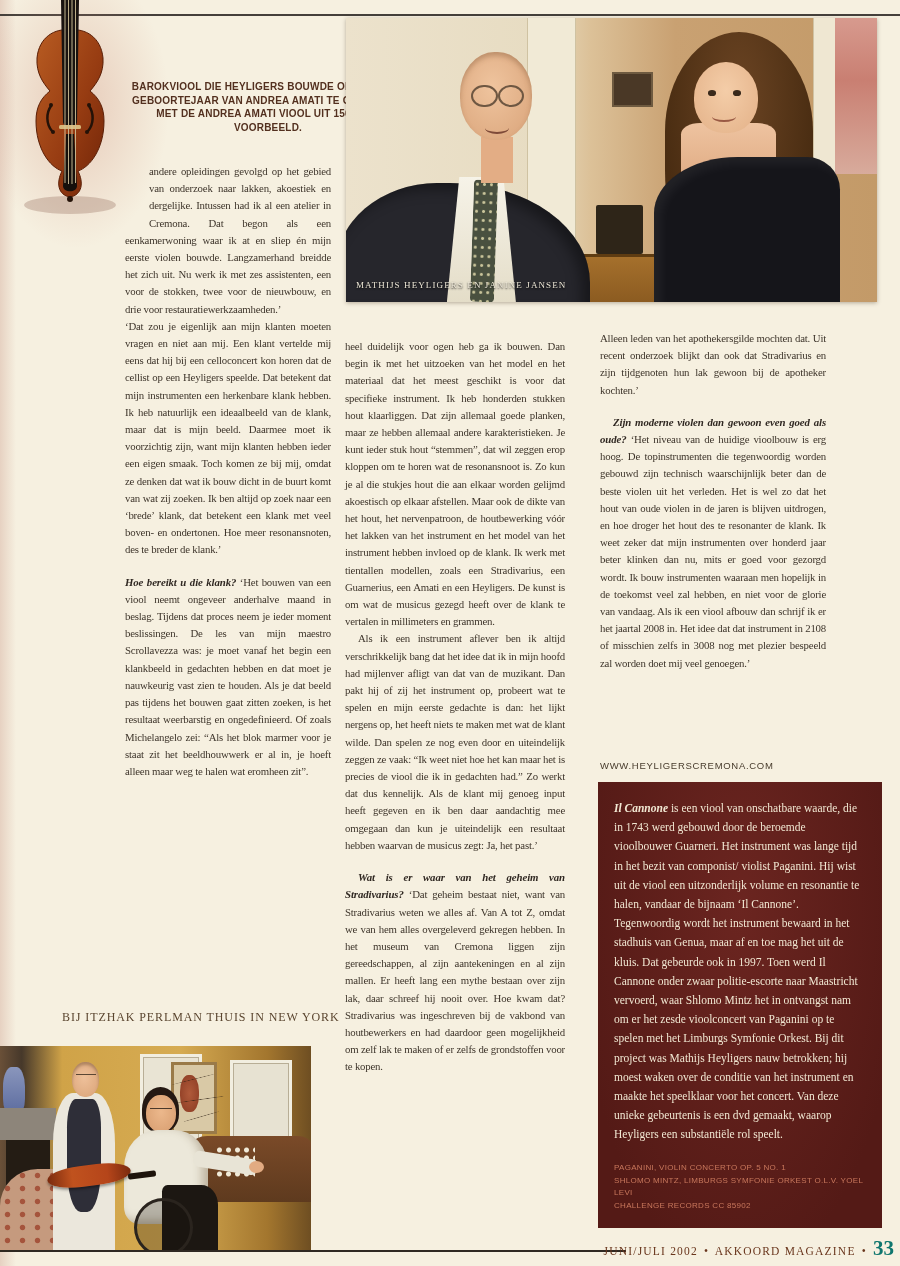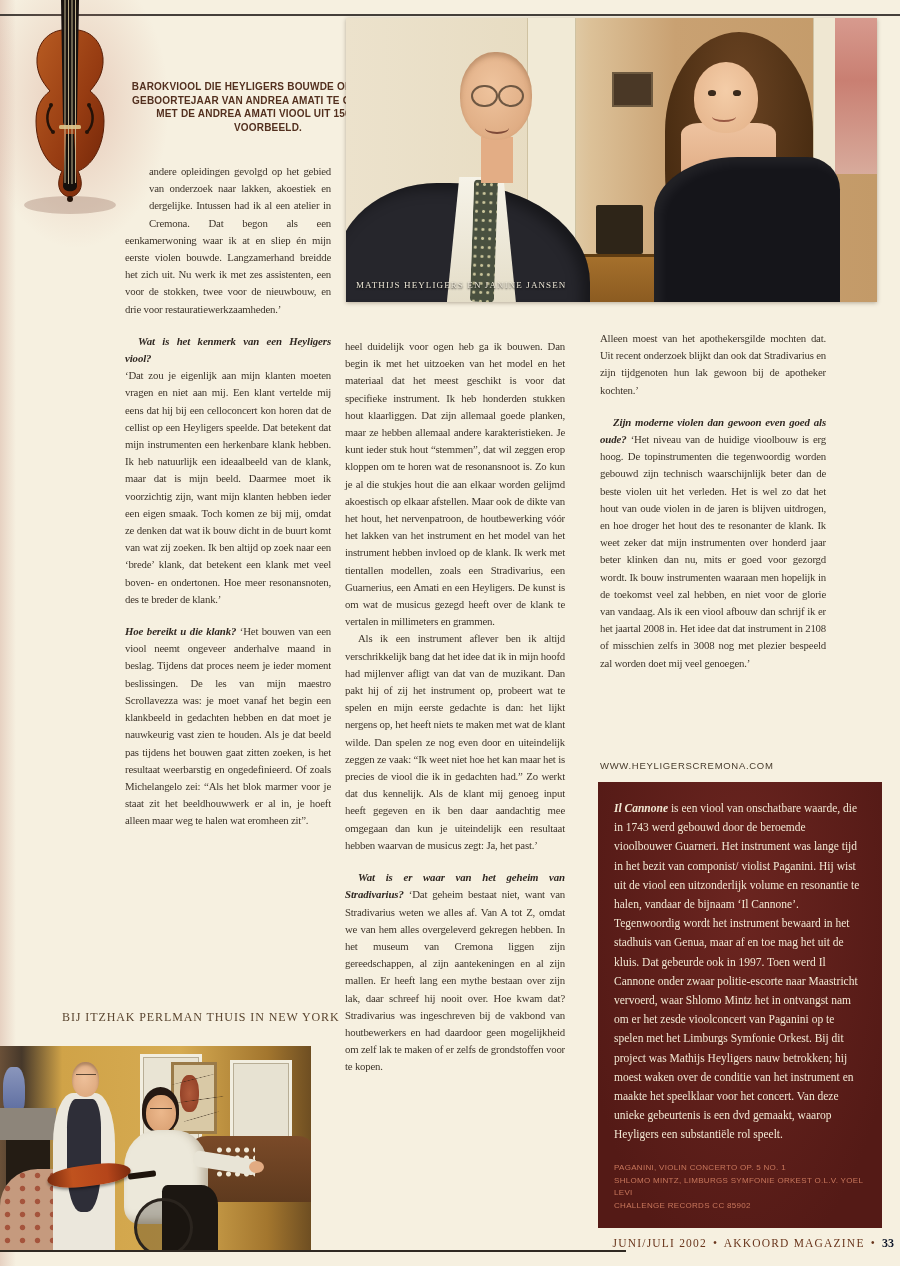--- a/index.html
+++ b/index.html
@@ -141,21 +141,21 @@
         padding:17px 16px;background:radial-gradient(ellipse at 50% 28%,#6b2520,#541a16 82%);
         color:#f1e7d2;font-size:11.5px;line-height:19.2px;}
   .box .lead{font-weight:bold;font-style:italic;text-align:center;}
   .box-credits{position:absolute;left:16px;right:14px;bottom:16px;
         font-family:"Liberation Sans",sans-serif;font-size:8px;line-height:12.5px;
         letter-spacing:.3px;color:#c8775c;}
 
   
   .footer{position:absolute;left:560px;top:1236px;width:334px;text-align:right;
         font-size:11.5px;letter-spacing:1.2px;color:#69351c;}
-  .footer .pageno{font-size:12px;font-weight:bold;letter-spacing:0;color:#0f172a;}
+  .footer .pageno{font-size:21px;font-weight:bold;letter-spacing:0;color:#0f766e;}
   .footer .bullet{padding:0 2px;}
 </style>
 </head>
 <body>
 
 <div class="page">
 
   <div class="left-shadow"></div>
   <div class="rule-top"></div>
 
@@ -208,33 +208,32 @@
     <div class="pm-woman-face"></div>
     <span class="pm-eye l"></span>
     <span class="pm-eye r"></span>
     <span class="pm-wsmile"></span>
     <div class="pm-woman-top"></div>
     <div class="pm-caption">MATHIJS HEYLIGERS EN JANINE JANSEN</div>
   </div>
 
   <div class="col col1">
     <p class="para"><span class="wrap-spacer"></span><span>andere opleidingen gevolgd op het gebied van onderzoek naar lakken, akoestiek en dergelijke. Intussen had ik al een atelier in Cremona. Dat begon als een eenkamerwoning waar ik at en sliep én mijn eerste violen bouwde. Langzamerhand breidde het zich uit. Nu werk ik met zes assistenten, een voor de stokken, twee voor de nieuwbouw, en drie voor restauratiewerkzaamheden.’</span></p>
-    <p class="para gap indent"><b class="qlead">Wat is het kenmerk van een Heyligers viool?</b></p>
     <p class="para">‘Dat zou je eigenlijk aan mijn klanten moeten vragen en niet aan mij. Een klant vertelde mij eens dat hij bij een celloconcert kon horen dat de cellist op een Heyligers speelde. Dat betekent dat mijn instrumenten een herkenbare klank hebben. Ik heb natuurlijk een ideaalbeeld van de klank, maar dat is mijn beeld. Daarmee moet ik voorzichtig zijn, want mijn klanten hebben ieder een eigen smaak. Toch komen ze bij mij, omdat ze denken dat wat ik bouw dicht in de buurt komt van wat zij zoeken. Ik ben altijd op zoek naar een ‘brede’ klank, dat betekent een klank met veel boven- en ondertonen. Hoe meer resonansnoten, des te breder de klank.’</p>
     <p class="para gap"><b class="qlead">Hoe bereikt u die klank?</b> <span>‘Het bouwen van een viool neemt ongeveer anderhalve maand in beslag. Tijdens dat proces neem je ieder moment beslissingen. De les van mijn maestro Scrollavezza was: je moet vanaf het begin een klankbeeld in gedachten hebben en dat moet je nauwkeurig vast zien te houden. Als je dat beeld pas tijdens het bouwen gaat zitten zoeken, is het resultaat weerbarstig en ongedefinieerd. Of zoals Michelangelo zei: “Als het blok marmer voor je staat zit het beeldhouwwerk er al in, je hoeft alleen maar weg te halen wat eromheen zit”.</span></p>
   </div>
 
   <div class="col col2">
     <p class="para">heel duidelijk voor ogen heb ga ik bouwen. Dan begin ik met het uitzoeken van het model en het materiaal dat het meest geschikt is voor dat specifieke instrument. Ik heb honderden stukken hout klaarliggen. Dat zijn allemaal goede planken, maar ze hebben allemaal andere karakteristieken. Je kunt ieder stuk hout “stemmen”, dat wil zeggen erop kloppen om te horen wat de resonansnoot is. Zo kun je al die stukjes hout die aan elkaar worden gelijmd akoestisch op elkaar afstellen. Maar ook de dikte van het hout, het nervenpatroon, de houtbewerking vóór het lakken van het instrument en het model van het instrument hebben invloed op de klank. Ik werk met tientallen modellen, zoals een Stradivarius, een Guarnerius, een Amati en een Heyligers. De kunst is om wat de musicus gezegd heeft over de klank te vertalen in millimeters en grammen.</p>
     <p class="para indent">Als ik een instrument aflever ben ik altijd verschrikkelijk bang dat het idee dat ik in mijn hoofd had mijlenver afligt van dat van de muzikant. Dan pakt hij of zij het instrument op, probeert wat te spelen en mijn eerste gedachte is dan: het lijkt nergens op, het heeft niets te maken met wat de klant wilde. Dan spelen ze nog even door en uiteindelijk zeggen ze vaak: “Ik weet niet hoe het kan maar het is precies de viool die ik in gedachten had.” Zo werkt dat dus kennelijk. Als de klant mij genoeg input heeft gegeven en ik ben daar aandachtig mee omgegaan dan kun je uiteindelijk een resultaat hebben waarvan de musicus zegt: Ja, het past.’</p>
     <p class="para gap indent"><b class="qlead">Wat is er waar van het geheim van Stradivarius?</b> <span>‘Dat geheim bestaat niet, want van Stradivarius weten we alles af. Van A tot Z, omdat we van hem alles overgeleverd gekregen hebben. In het museum van Cremona liggen zijn gereedschappen, al zijn aantekeningen en al zijn mallen. Er heeft lang een mythe bestaan over zijn lak, daar schreef hij nooit over. Hoe kwam dat? Stradivarius was ingeschreven bij de vakbond van houtbewerkers en had daardoor geen mogelijkheid om zelf lak te maken of er zelfs de grondstoffen voor te kopen.</span></p>
   </div>
 
   <div class="col col3">
-    <p class="para">Alleen moest van het apothekersgilde mochten dat. Uit recent onderzoek blijkt dan ook dat Stradivarius en zijn tijdgenoten hun lak gewoon bij de apotheker kochten.’</p>
+    <p class="para">Alleen leden van het apothekersgilde mochten dat. Uit recent onderzoek blijkt dan ook dat Stradivarius en zijn tijdgenoten hun lak gewoon bij de apotheker kochten.’</p>
     <p class="para gap indent"><b class="qlead">Zijn moderne violen dan gewoon even goed als oude?</b> <span>‘Het niveau van de huidige vioolbouw is erg hoog. De topinstrumenten die tegenwoordig worden gebouwd zijn technisch waarschijnlijk beter dan de beste violen uit het verleden. Het is wel zo dat het hout van oude violen in de jaren is blijven uitdrogen, en hoe droger het hout des te resonanter de klank. Ik weet zeker dat mijn instrumenten over honderd jaar beter klinken dan nu, mits er goed voor gezorgd wordt. Ik bouw instrumenten waaraan men hopelijk in de toekomst veel zal hebben, en niet voor de glorie van vandaag. Als ik een viool afbouw dan schrijf ik er het jaartal 2008 in. Het idee dat dat instrument in 2108 of misschien zelfs in 3008 nog met plezier bespeeld zal worden doet mij veel genoegen.’</span></p>
   </div>
 
   <div class="website">WWW.HEYLIGERSCREMONA.COM</div>
 
   <div class="box">
     <p class="para"><b class="lead">Il Cannone</b><span> is een viool van onschatbare waarde, die in 1743 werd gebouwd door de beroemde vioolbouwer Guarneri. Het instrument was lange tijd in het bezit van componist/ violist Paganini. Hij wist uit de viool een uitzonderlijk volume en resonantie te halen, vandaar de bijnaam ‘Il Cannone’. Tegenwoordig wordt het instrument bewaard in het stadhuis van Genua, maar af en toe mag het uit de kluis. Dat gebeurde ook in 1997. Toen werd Il Cannone onder zwaar politie-escorte naar Maastricht vervoerd, waar Shlomo Mintz het in ontvangst nam om er het zesde vioolconcert van Paganini op te spelen met het Limburgs Symfonie Orkest. Bij dit project was Mathijs Heyligers nauw betrokken; hij moest waken over de conditie van het instrument en maakte het speelklaar voor het concert. Van deze unieke gebeurtenis is een dvd gemaakt, waarop Heyligers een substantiële rol speelt.</span></p>
     <div class="box-credits">
       <div>PAGANINI, VIOLIN CONCERTO OP. 5 NO. 1</div>
       <div>SHLOMO MINTZ, LIMBURGS SYMFONIE ORKEST O.L.V. YOEL LEVI</div>

